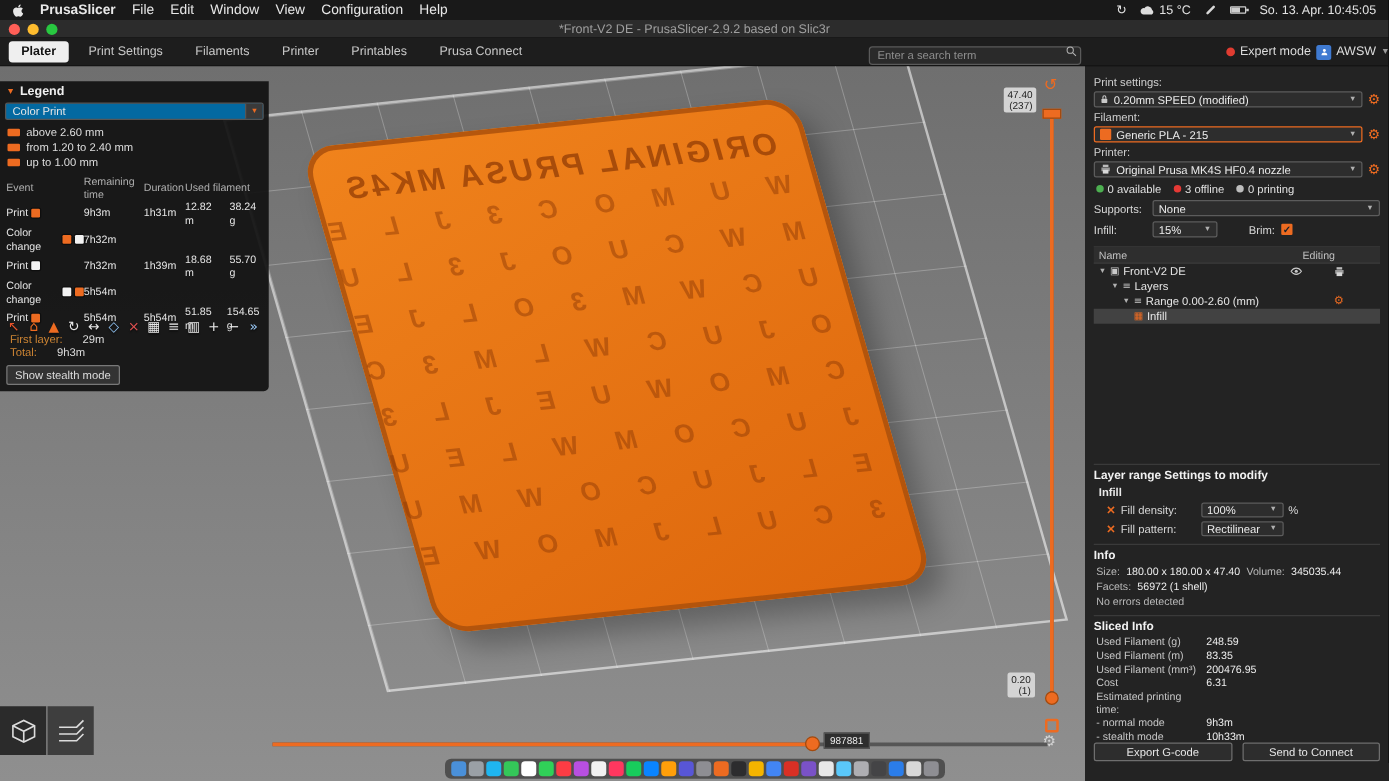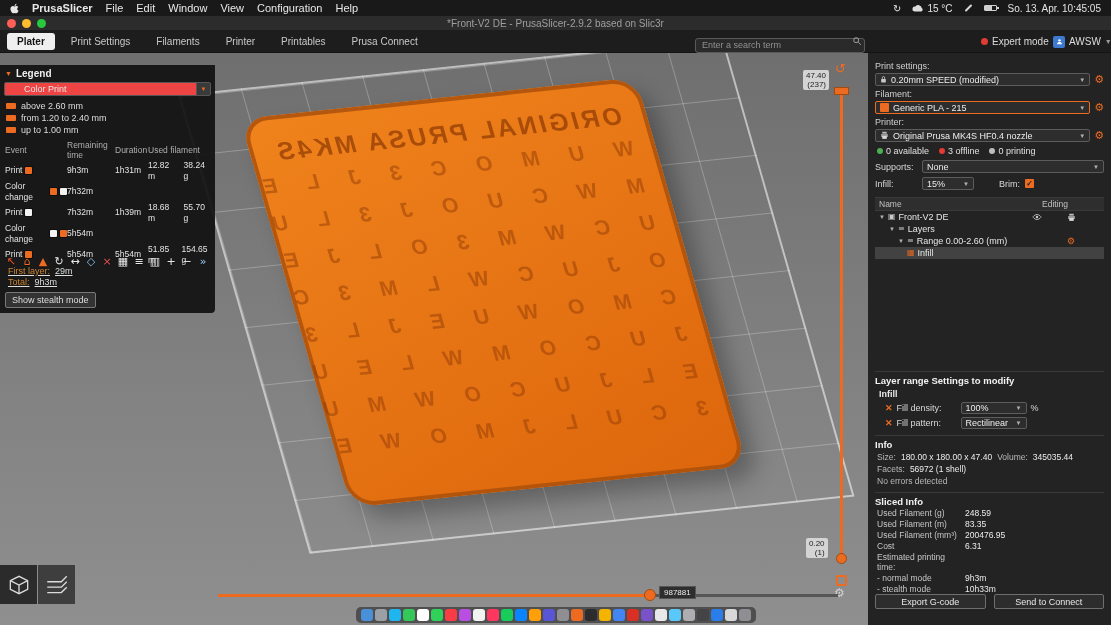--- a/index.html
+++ b/index.html
@@ -45,32 +45,32 @@
   .bed{position:absolute;left:178px;top:42px;width:548px;height:470px;transform:rotate(-6deg) skewX(10deg);transform-origin:0 0;border:2px solid rgba(255,255,255,.55);background-image:linear-gradient(rgba(255,255,255,.25) 1px,transparent 1px),linear-gradient(90deg,rgba(255,255,255,.25) 1px,transparent 1px);background-size:61px 59px;}
   .plate{position:absolute;left:240px;top:66px;width:398px;height:398px;transform:rotate(-6deg) skewX(10deg);transform-origin:0 0;background:linear-gradient(155deg,#f0831c,#dd660c);border-radius:26px;box-shadow:inset 0 0 0 4px rgba(170,80,12,.85),10px 14px 22px rgba(0,0,0,.28);overflow:hidden;}
   .plate-inner{position:absolute;inset:8px;transform:scaleX(-1);}
   .plate-brand{text-align:center;font-size:25px;font-weight:bold;letter-spacing:3px;color:rgba(146,60,6,.75);margin-top:14px;white-space:nowrap;}
   .letter-row{white-space:nowrap;font-size:21px;font-weight:bold;letter-spacing:12px;color:rgba(146,60,6,.5);line-height:38px;padding-left:14px;}
 
   
   .legend{position:absolute;left:0;top:12px;width:215px;background:rgba(17,17,17,.93);color:#ddd;padding-bottom:5px;border-bottom-right-radius:4px;}
   .legend-header{display:flex;align-items:center;gap:4px;padding:3px 5px 2px;font-size:10px;font-weight:bold;color:#efefef;}
   .legend-header .tri{font-size:7px;color:#ED6B21;}
-  .legend-combo{margin:1px 4px 4px;height:14px;background:#ef4444;border:1px solid #565656;border-radius:2px;display:flex;align-items:center;padding-left:19px;font-size:9px;color:#e6e6e6;}
+  .legend-combo{margin:1px 4px 4px;height:14px;background:#0369a1;border:1px solid #565656;border-radius:2px;display:flex;align-items:center;padding-left:5px;font-size:9px;color:#e6e6e6;}
   .legend-combo .btn-arr{margin-left:auto;width:14px;height:100%;background:#3a3a3a;border-left:1px solid #565656;display:flex;align-items:center;justify-content:center;font-size:6px;color:#ED6B21;}
   .lg-range{display:flex;align-items:center;gap:5px;padding:1px 6px;font-size:9px;}
   .lg-range .sw{width:10px;height:6px;border-radius:1px;}
   .lg-head,.lg-row{display:grid;grid-template-columns:62px 48px 33px auto;padding:0 5px;font-size:8.5px;align-items:center;}
   .lg-head{color:#aeaeae;margin-top:4px;}
   .lg-row{color:#e4e4e4;line-height:10.5px;}
   .c-ev{display:flex;align-items:center;gap:3px;}
   .sw2{width:7px;height:7px;border-radius:1px;flex:none;box-shadow:0 0 0 1px rgba(0,0,0,.4);}
   .c-fil{display:flex;gap:7px;}
   .lg-est{padding:4px 5px 0;font-size:9px;color:#d8d8d8;}
-  .lg-time{display:flex;gap:5px;padding:1px 5px 0 8px;font-size:9px;text-decoration:underline;}
+  .lg-time{display:flex;gap:16px;padding:1px 5px 0 8px;font-size:9px;}
   .lg-time .lab{color:#cc8433;}
   .stealth-btn{margin:5px 5px 0;display:inline-block;padding:2px 6px;border:1px solid #787878;background:#333;color:#dedede;font-size:9px;border-radius:2px;width:fit-content;}
 
   
   .vtoolbar{position:absolute;left:4px;top:201px;display:flex;gap:2px;}
   .vt-icon{width:14px;height:14px;display:flex;align-items:center;justify-content:center;font-size:11px;font-family:"DejaVu Sans",sans-serif;text-shadow:0 1px 1px rgba(0,0,0,.4);}
 
   
   .vreset{position:absolute;left:835px;top:9px;color:#ED6B21;font-size:13px;line-height:1;}
   .vtip{position:absolute;background:#d4d4d4;color:#222;font-size:8px;line-height:1.15;padding:1px 3px;border-radius:2px;text-align:right;}

